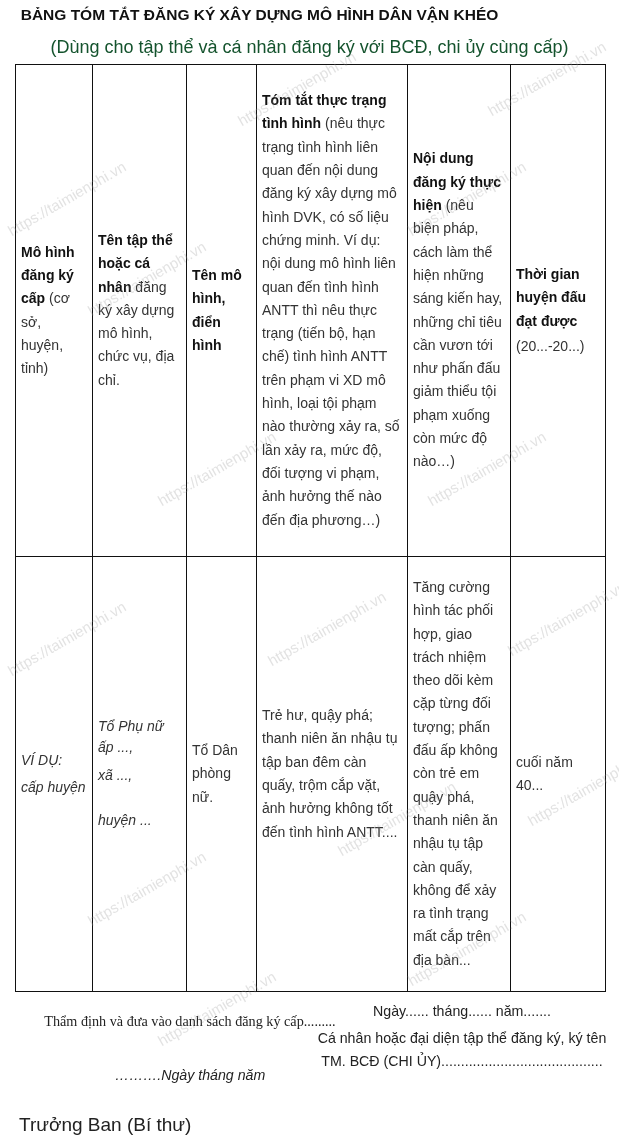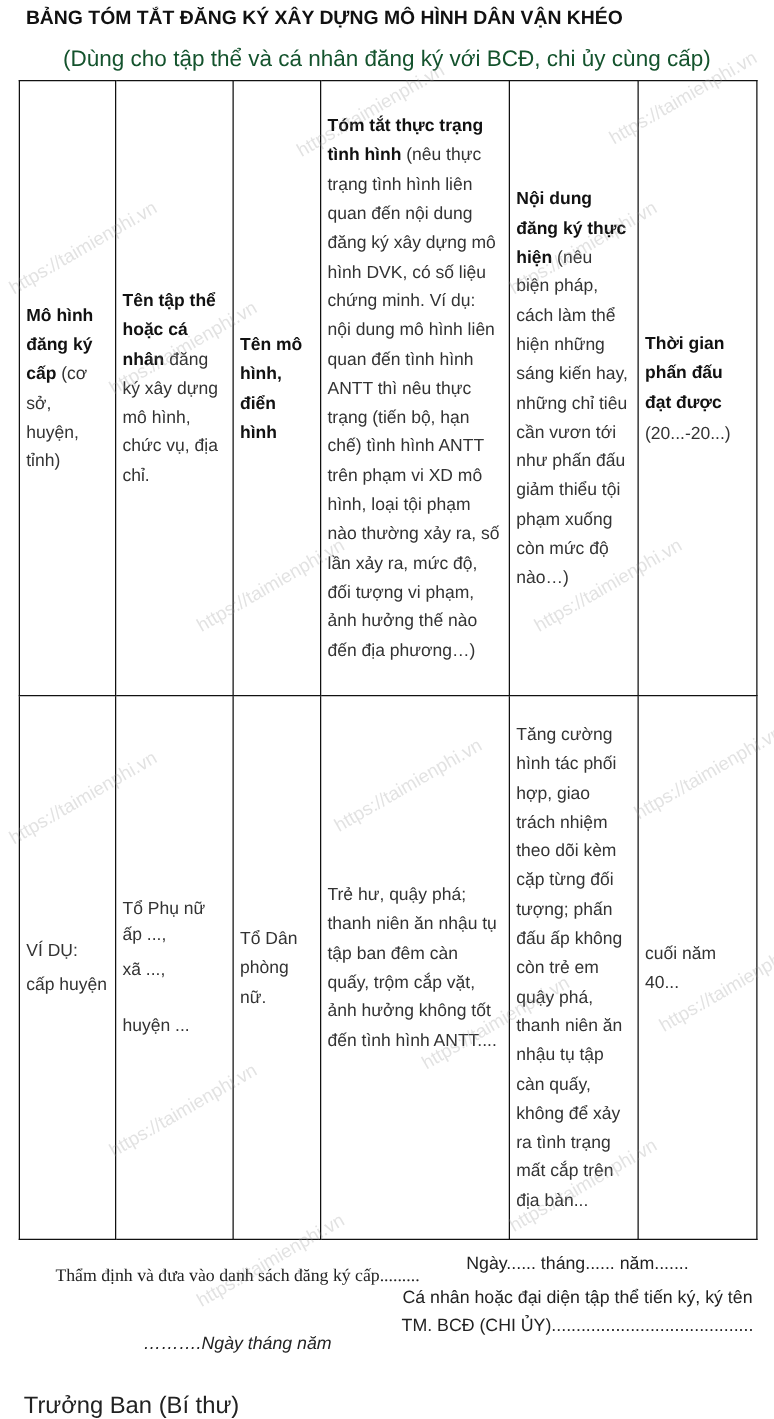--- a/index.html
+++ b/index.html
@@ -25,21 +25,21 @@
       vertical-align: middle;
       padding: 0 6px 0 5px;
       font-size: 14px;
       line-height: 23.3px;
       color: #333;
       word-wrap: break-word;
     }
     table.main tr.head-row { height: 492px; }
     table.main tr.example-row { height: 435px; }
     .b { font-weight: bold; color: #111; }
-    .ex-line { display: block; }
+    .ex-line { display: block; font-style: italic; }
     .footer-left {
       position: absolute; left: 10px; width: 360px; text-align: center;
       font-size: 14.2px; color: #222; line-height: 23px;
     }
     .footer-right {
       position: absolute; left: 305px; width: 314px; text-align: center;
       font-size: 14.2px; color: #222; line-height: 23px;
     }
     .watermark {
       position: absolute; font-size: 15px; color: rgba(150,150,150,0.28);
@@ -63,21 +63,21 @@
     <col style="width:95px">
   </colgroup>
   <tbody>
       <tr class="head-row">
     <td><span class="b">Mô hình đăng ký cấp</span><span> (cơ sở, huyện, tỉnh)</span></td>
     <td><span class="b">Tên tập thể hoặc cá nhân</span><span> đăng ký xây dựng mô hình, chức vụ, địa chỉ.</span></td>
     <td><span class="b">Tên mô hình, điển hình</span><span></span></td>
     <td><span class="b">Tóm tắt thực trạng tình hình</span><span> (nêu thực trạng tình hình liên quan đến nội dung đăng ký xây dựng mô hình DVK, có số liệu chứng minh. Ví dụ: nội dung mô hình liên quan đến tình hình ANTT thì nêu thực trạng (tiến bộ, hạn chế) tình hình ANTT trên phạm vi XD mô hình, loại tội phạm nào thường xảy ra, số lần xảy ra, mức độ, đối tượng vi phạm, ảnh hưởng thế nào đến địa phương…)</span></td>
     <td><span class="b">Nội dung đăng ký thực hiện</span><span> (nêu biện pháp, cách làm thể hiện những sáng kiến hay, những chỉ tiêu cần vươn tới như phấn đấu giảm thiểu tội phạm xuống còn mức độ nào…)</span></td>
     <td>
-          <span class="b" style="display:block">Thời gian phấn đấu đạt được</span>
+          <span class="b" style="display:block">Thời gian huyện đấu đạt được</span>
           <span style="display:block; margin-top:2px">(20...-20...)</span>
         </td>
   </tr>
   <tr class="example-row">
     <td>
       <span class="ex-line" style="margin-bottom:4px">VÍ DỤ:</span>
       <span class="ex-line">cấp huyện</span>
     </td>
     <td>
       <span class="ex-line" style="line-height:21px">Tổ Phụ nữ ấp ...,</span>
@@ -90,21 +90,21 @@
     <td><span>cuối năm 40...</span></td>
   </tr>
 </tbody>
   </table>
 
 <div class="footer-left" style="top:1010px;font-family:Liberation Serif, serif;">Thẩm định và đưa vào danh sách đăng ký cấp.........</div>
 <div class="footer-left" style="top:1064px;font-style:italic;">……….Ngày tháng năm</div>
 <div style="position:absolute; left:19px; top:1114px; font-size:19px; color:#222;">Trưởng Ban (Bí thư)</div>
 
 <div class="footer-right" style="top:1000px;">Ngày...... tháng...... năm.......</div>
-<div class="footer-right" style="top:1027px; left:312px; width:300px;">Cá nhân hoặc đại diện tập thể tiến ký, ký tên TM. BCĐ (CHI ỦY).........................................</div>
+<div class="footer-right" style="top:1027px; left:312px; width:300px;">Cá nhân hoặc đại diện tập thể đăng ký, ký tên TM. BCĐ (CHI ỦY).........................................</div>
 
 <div class="watermark" style="left:0px; top:190px;">https://taimienphi.vn</div>
 <div class="watermark" style="left:230px; top:80px;">https://taimienphi.vn</div>
 <div class="watermark" style="left:480px; top:70px;">https://taimienphi.vn</div>
 <div class="watermark" style="left:80px; top:270px;">https://taimienphi.vn</div>
 <div class="watermark" style="left:400px; top:190px;">https://taimienphi.vn</div>
 <div class="watermark" style="left:150px; top:460px;">https://taimienphi.vn</div>
 <div class="watermark" style="left:420px; top:460px;">https://taimienphi.vn</div>
 <div class="watermark" style="left:0px; top:630px;">https://taimienphi.vn</div>
 <div class="watermark" style="left:260px; top:620px;">https://taimienphi.vn</div>

